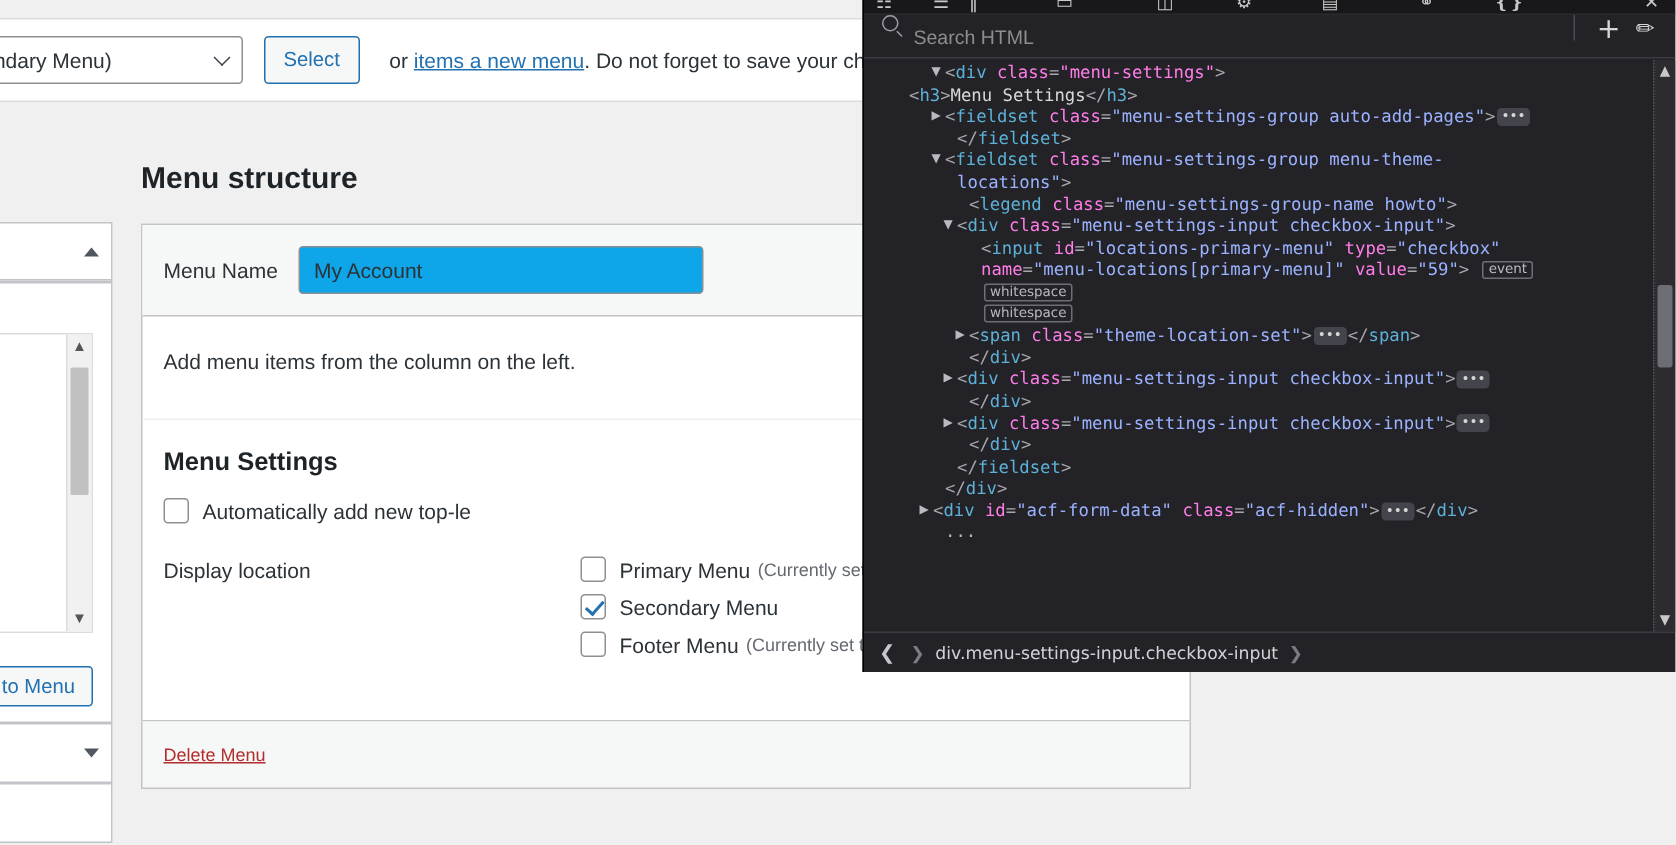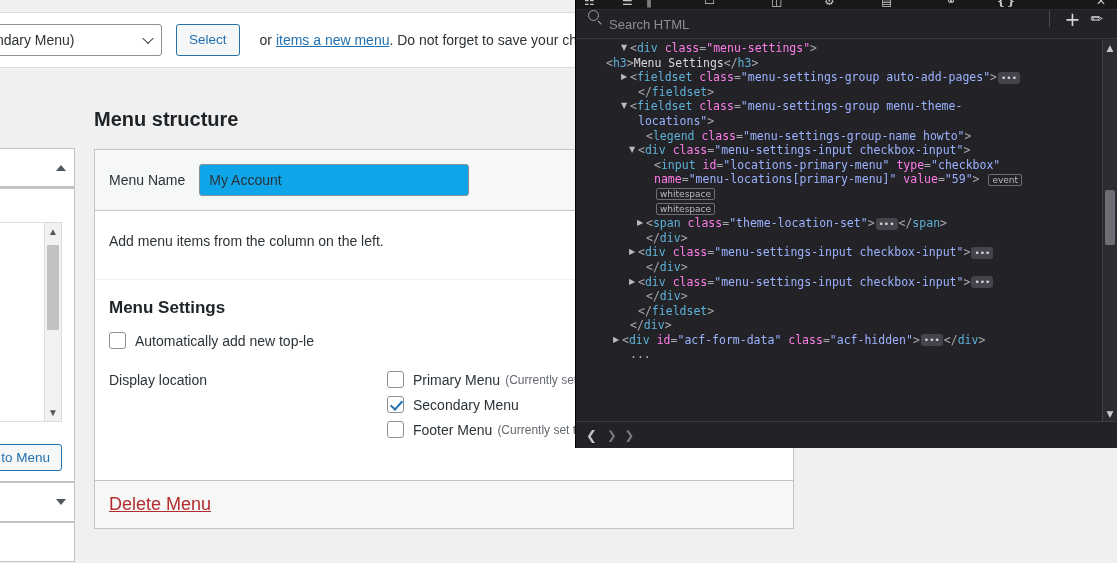--- a/index.html
+++ b/index.html
@@ -142,21 +142,21 @@
     border-right: 2px solid #2271b1; border-bottom: 2px solid #2271b1;
     transform: rotate(42deg);
   }
   .cb-label { font-size: 14px; color: #2c3338; }
   .cb-sub { font-size: 12px; color: #646970; margin-left: 5px; }
 
   .ms-footer {
     background: #f6f7f7; border: 1px solid #c3c4c7; border-top: none;
     padding: 13px 14px;
   }
-  .delete-link { font-size: 18px; color: #b32d2e; cursor: pointer; }
+  .delete-link { font-size: 12px; color: #b32d2e; cursor: pointer; }
 
   
   #devtools {
     position: absolute; right: 0; top: 0; width: 542px; height: 448px;
     background: #232327;
     border-left: 1px solid #000;
     color: #e8e8e8;
     font-family: "DejaVu Sans Mono", monospace;
     overflow: hidden;
   }
@@ -407,16 +407,17 @@
 
   <div id="dt-scroll">
     <div class="sarrow">▲</div>
     <div class="sthumb"></div>
     <div class="sarrow" style="position:absolute;bottom:0;left:0;right:0;">▼</div>
   </div>
 
   <div id="dt-breadcrumb">
     <span class="bc-arrow">❮</span>
     <span class="bc-sep">❯</span>
+    <span class="bc-item">div.menu-settings-input.checkbox-input</span>
     <span class="bc-sep">❯</span>
 
   </div>
 </div>
 
 </body></html>

